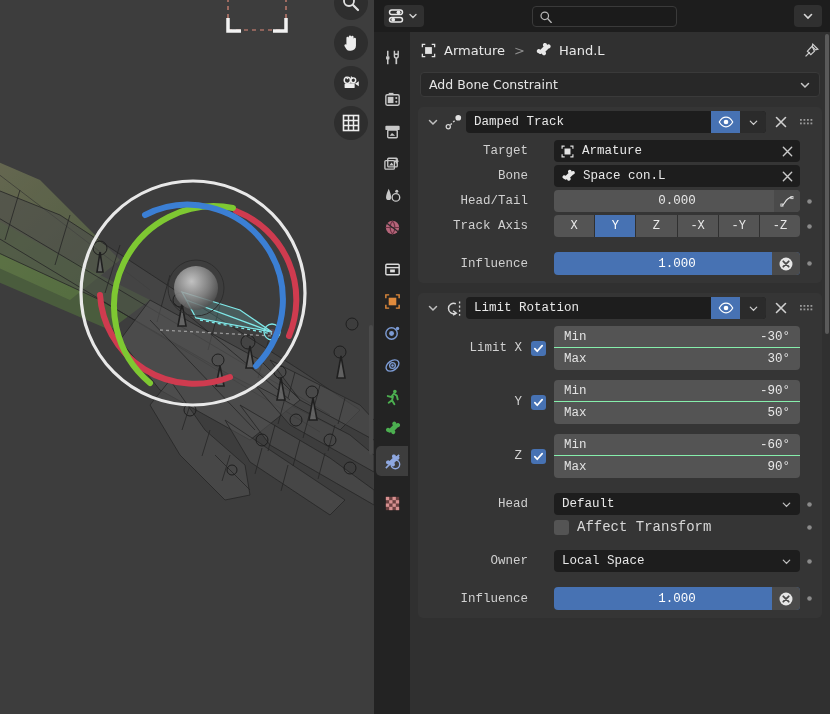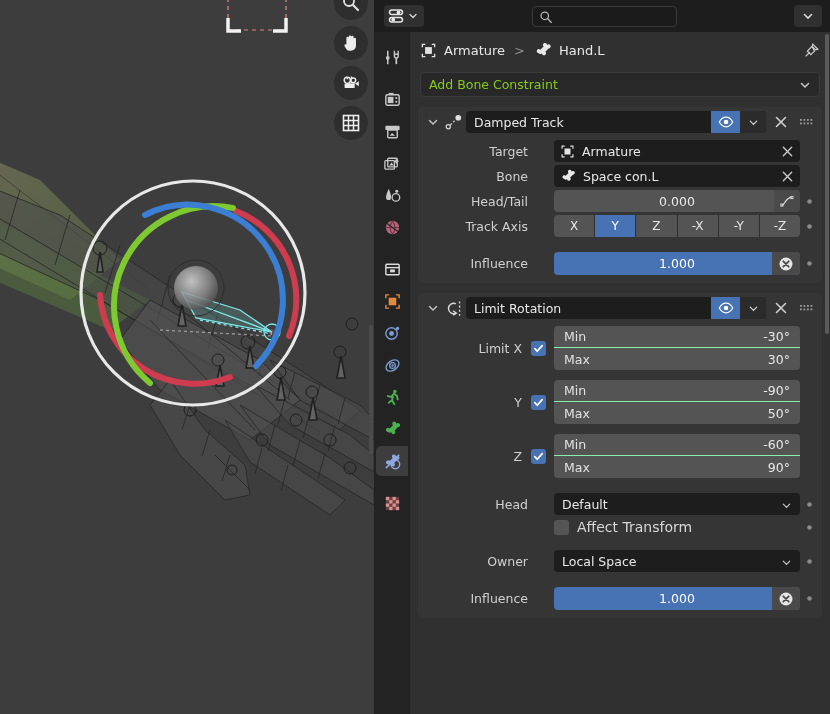--- a/index.html
+++ b/index.html
@@ -95,28 +95,29 @@
   .pin-btn { position: absolute; right: 8px; top: 7px; width: 22px; height: 22px;
              display:flex; align-items:center; justify-content:center; }
 
   
   .add-constraint {
     margin: 4px 10px 0 10px; height: 25px;
     background: #282828; border: 1px solid #3a3a3a; border-radius: 4px;
     display: flex; align-items: center; justify-content: space-between;
     padding: 0 8px;
   }
-  .add-constraint span.lbl { color: #84cc16; font-size: 12.5px; }
+  .add-constraint span.lbl { color: #e5e5e5; font-size: 12.5px; }
 
   
   .cpanel {
     margin: 10px 8px 0 8px;
     background: #353535;
     border-radius: 5px;
     padding-bottom: 8px;
+    font-family: Liberation Mono, monospace;
   }
   .cpanel-head {
     display: flex; align-items: center; height: 30px; padding: 0 4px 0 6px;
   }
   .disc { width: 18px; display: flex; align-items: center; justify-content: center; }
   .ctype-icon { width: 22px; display: flex; align-items: center; justify-content: center; }
   .cname {
     flex: 1; height: 22px; background: #1d1d1d; border-radius: 4px;
     display: flex; align-items: center; padding-left: 8px; margin: 0 2px;
     color: #e8e8e8; font-size: 12.5px;

